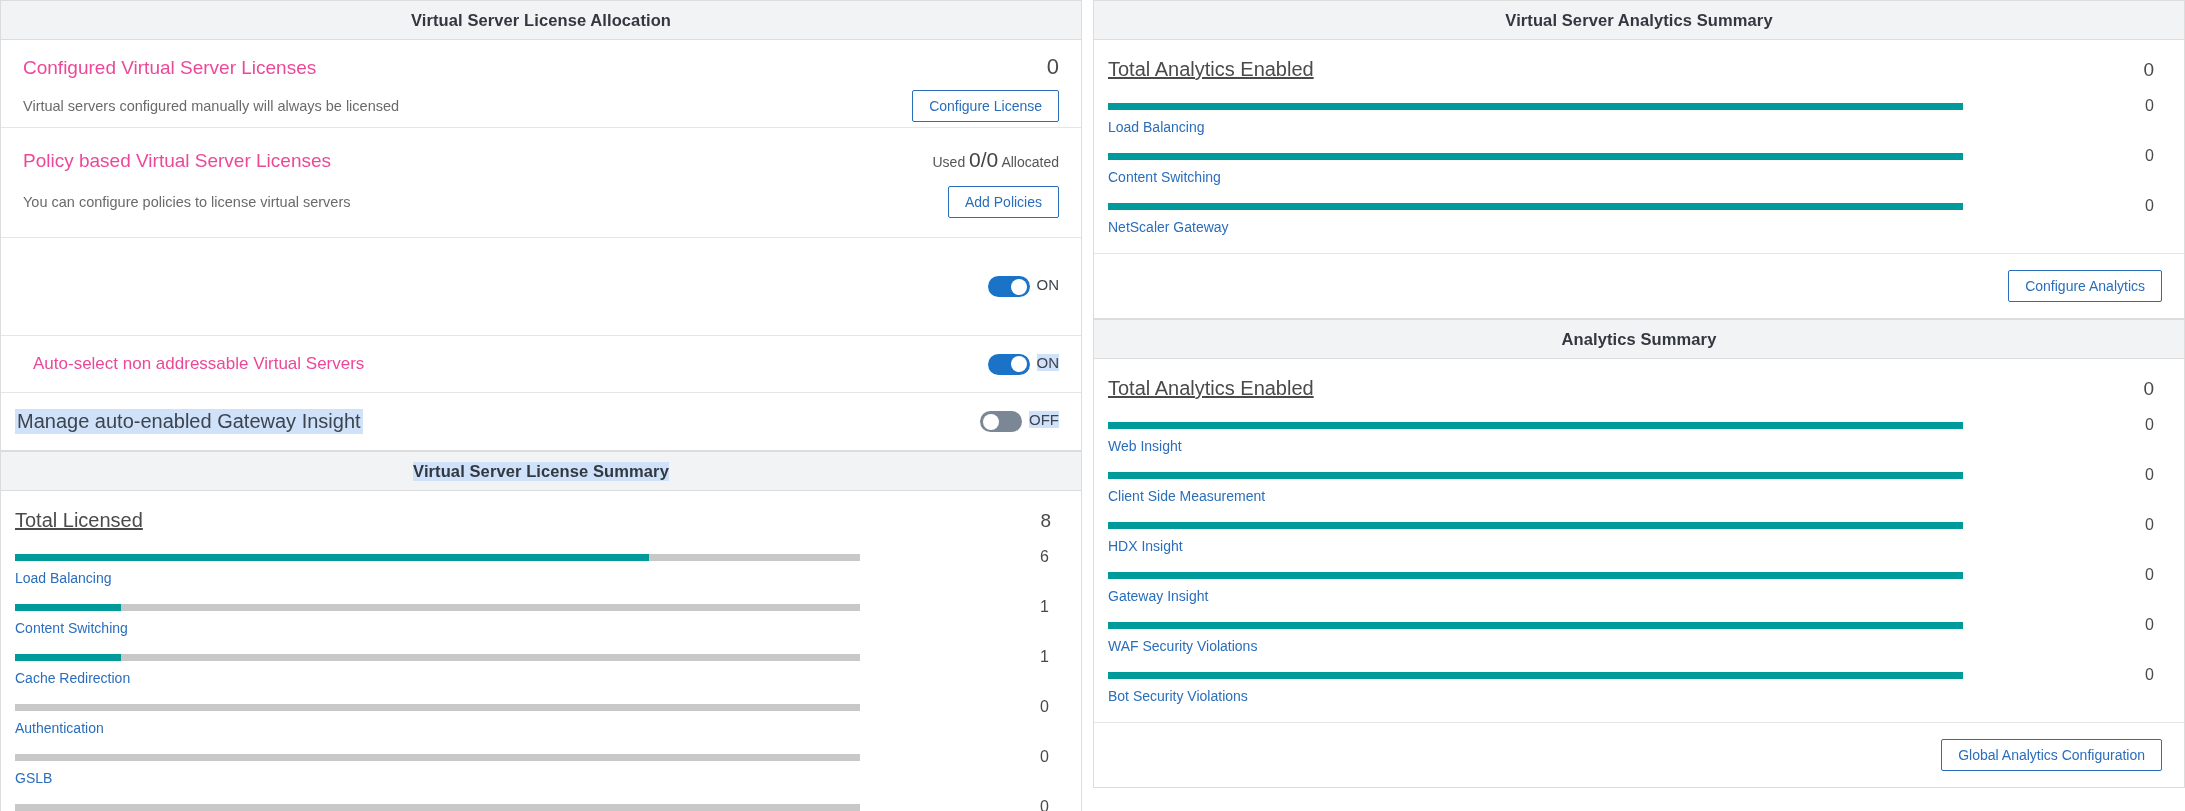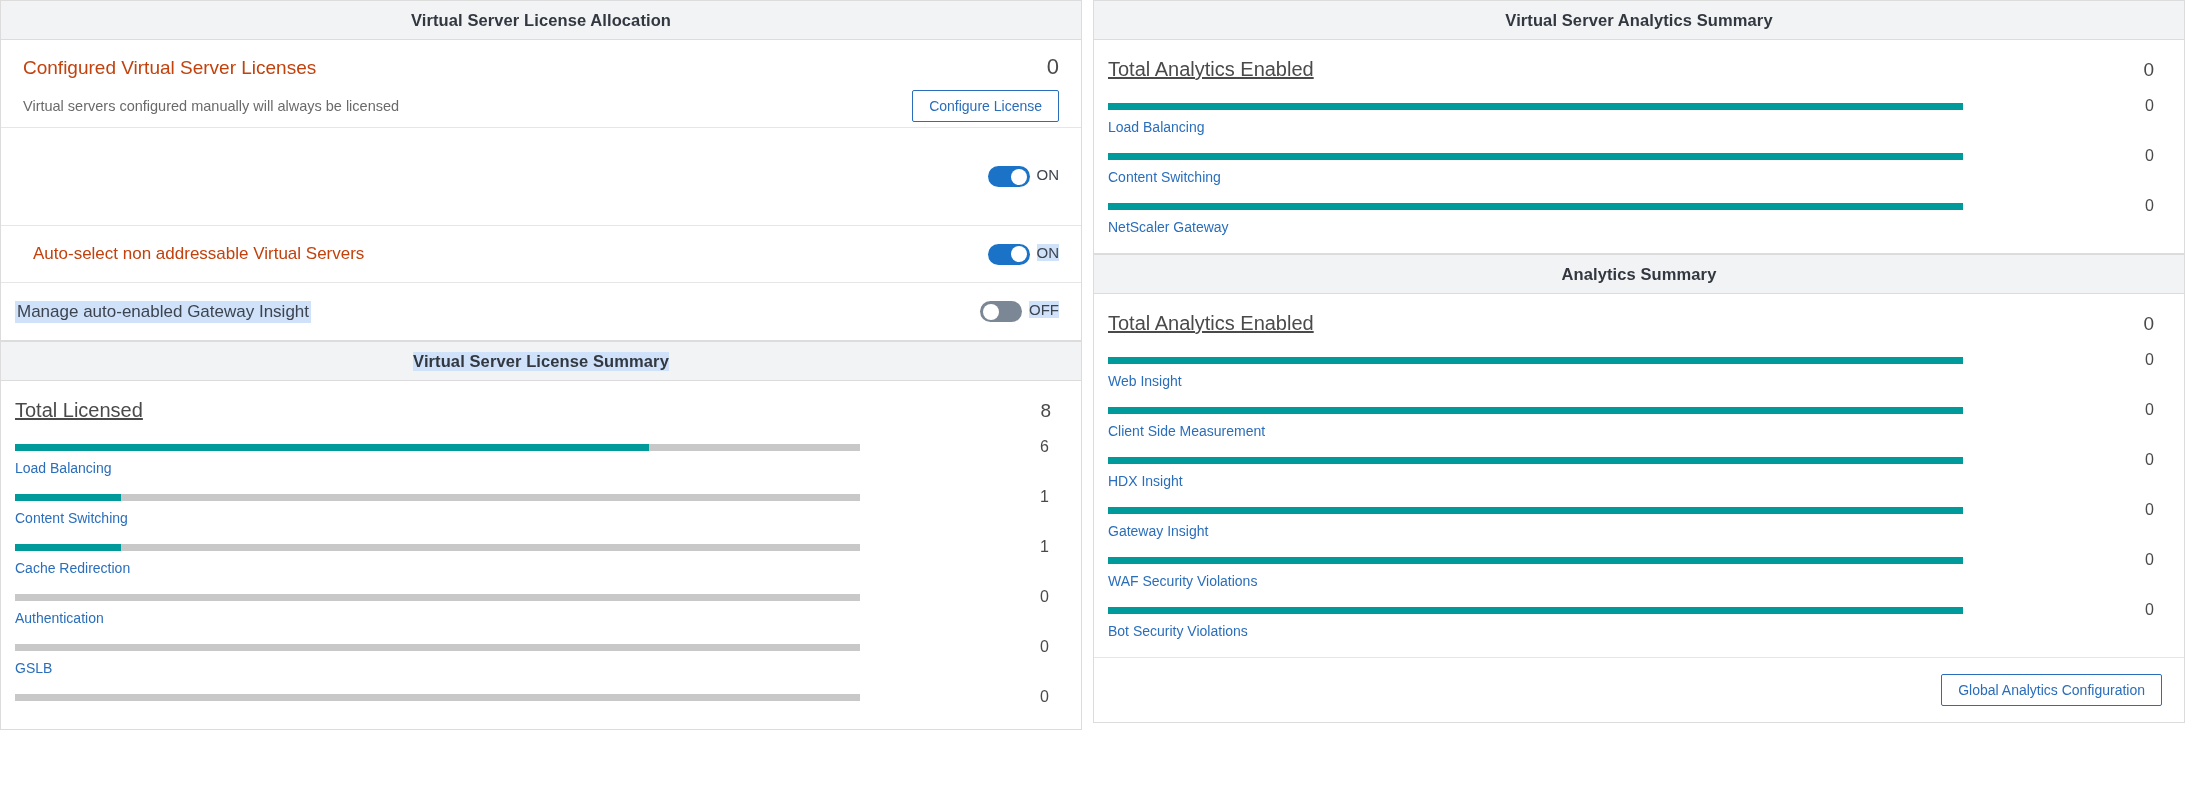--- a/index.html
+++ b/index.html
@@ -56,21 +56,21 @@
   }
   .lic-row:last-child { border-bottom: none; }
 
   .lic-top {
     display: flex;
     justify-content: space-between;
     align-items: baseline;
   }
   .lic-title {
     font-size: 19px;
-    color: #c2410c;
+    color: #ec4899;
     font-weight: 400;
   }
   .lic-title.indent { padding-left: 10px; }
   .lic-count {
     font-size: 22px;
     color: #4a4a4a;
   }
   .used-line { font-size: 14px; color: #555; white-space: nowrap; }
   .used-line .big { font-size: 21px; color: #444; }
 
@@ -198,20 +198,34 @@
         <div class="lic-top">
           <div class="lic-title">Configured Virtual Server Licenses</div>
           <div class="lic-count">0</div>
         </div>
         <div class="lic-bottom" style="margin-top:10px;">
           <div class="lic-sub">Virtual servers configured manually will always be licensed</div>
           <button class="btn">Configure License</button>
         </div>
       </div>
 
+      <div class="lic-row" style="height:110px;padding-top:20px;">
+        <div class="lic-top">
+          <div class="lic-title">Policy based Virtual Server Licenses</div>
+          <div class="used-line">
+            <span>Used</span>
+            <span class="big">0/0</span>
+            <span>Allocated</span>
+          </div>
+        </div>
+        <div class="lic-bottom" style="margin-top:14px;">
+          <div class="lic-sub">You can configure policies to license virtual servers</div>
+          <button class="btn">Add Policies</button>
+        </div>
+      </div>
 
       <div class="lic-row" style="height:98px;padding-top:22px;">
         <div class="lic-bottom" style="margin-top:16px;justify-content:flex-end;">
           <div class="toggle-wrap">
             <span class="switch on">
                 <span class="knob"></span>
               </span>
             <span class="sw-label">ON</span>
           </div>
         </div>
@@ -221,21 +235,21 @@
         <div class="lic-title indent" style="font-size:17px;">Auto-select non addressable Virtual Servers</div>
         <div class="toggle-wrap">
           <span class="switch on">
               <span class="knob"></span>
             </span>
           <span class="sw-label sel">ON</span>
         </div>
       </div>
 
       <div class="lic-row" style="height:57px;display:flex;align-items:center;justify-content:space-between;padding-left:14px;">
-        <div class="lic-sub sel" style="font-size:17px;">Manage auto-enabled Gateway Insight</div>
+        <div class="lic-sub sel" style="font-size:20px;">Manage auto-enabled Gateway Insight</div>
         <div class="toggle-wrap">
           <span class="switch off">
               <span class="knob"></span>
             </span>
           <span class="sw-label sel">OFF</span>
         </div>
       </div>
     </div>
 
     <div class="panel">
@@ -317,20 +331,23 @@
                 <div class="bar-val">0</div>
               </div><a class="bar-label">Content Switching</a></div>
             <div class="bar-item"><div class="bar-line">
                 <div class="bar-track">
                   <div class="bar-fill" style="width: 100%;"></div>
                 </div>
                 <div class="bar-val">0</div>
               </div><a class="bar-label">NetScaler Gateway</a></div>
           </div>
       </div>
+      <div class="btn-row">
+        <button class="btn">Configure Analytics</button>
+      </div>
     </div>
 
     <div class="panel">
       <div class="panel-head">
         <span>Analytics Summary</span>
       </div>
       <div class="sum-body" style="padding-bottom:6px;">
         <div class="sum-head-row">
           <div class="sum-title">Total Analytics Enabled</div>
           <div class="sum-total">0</div>

